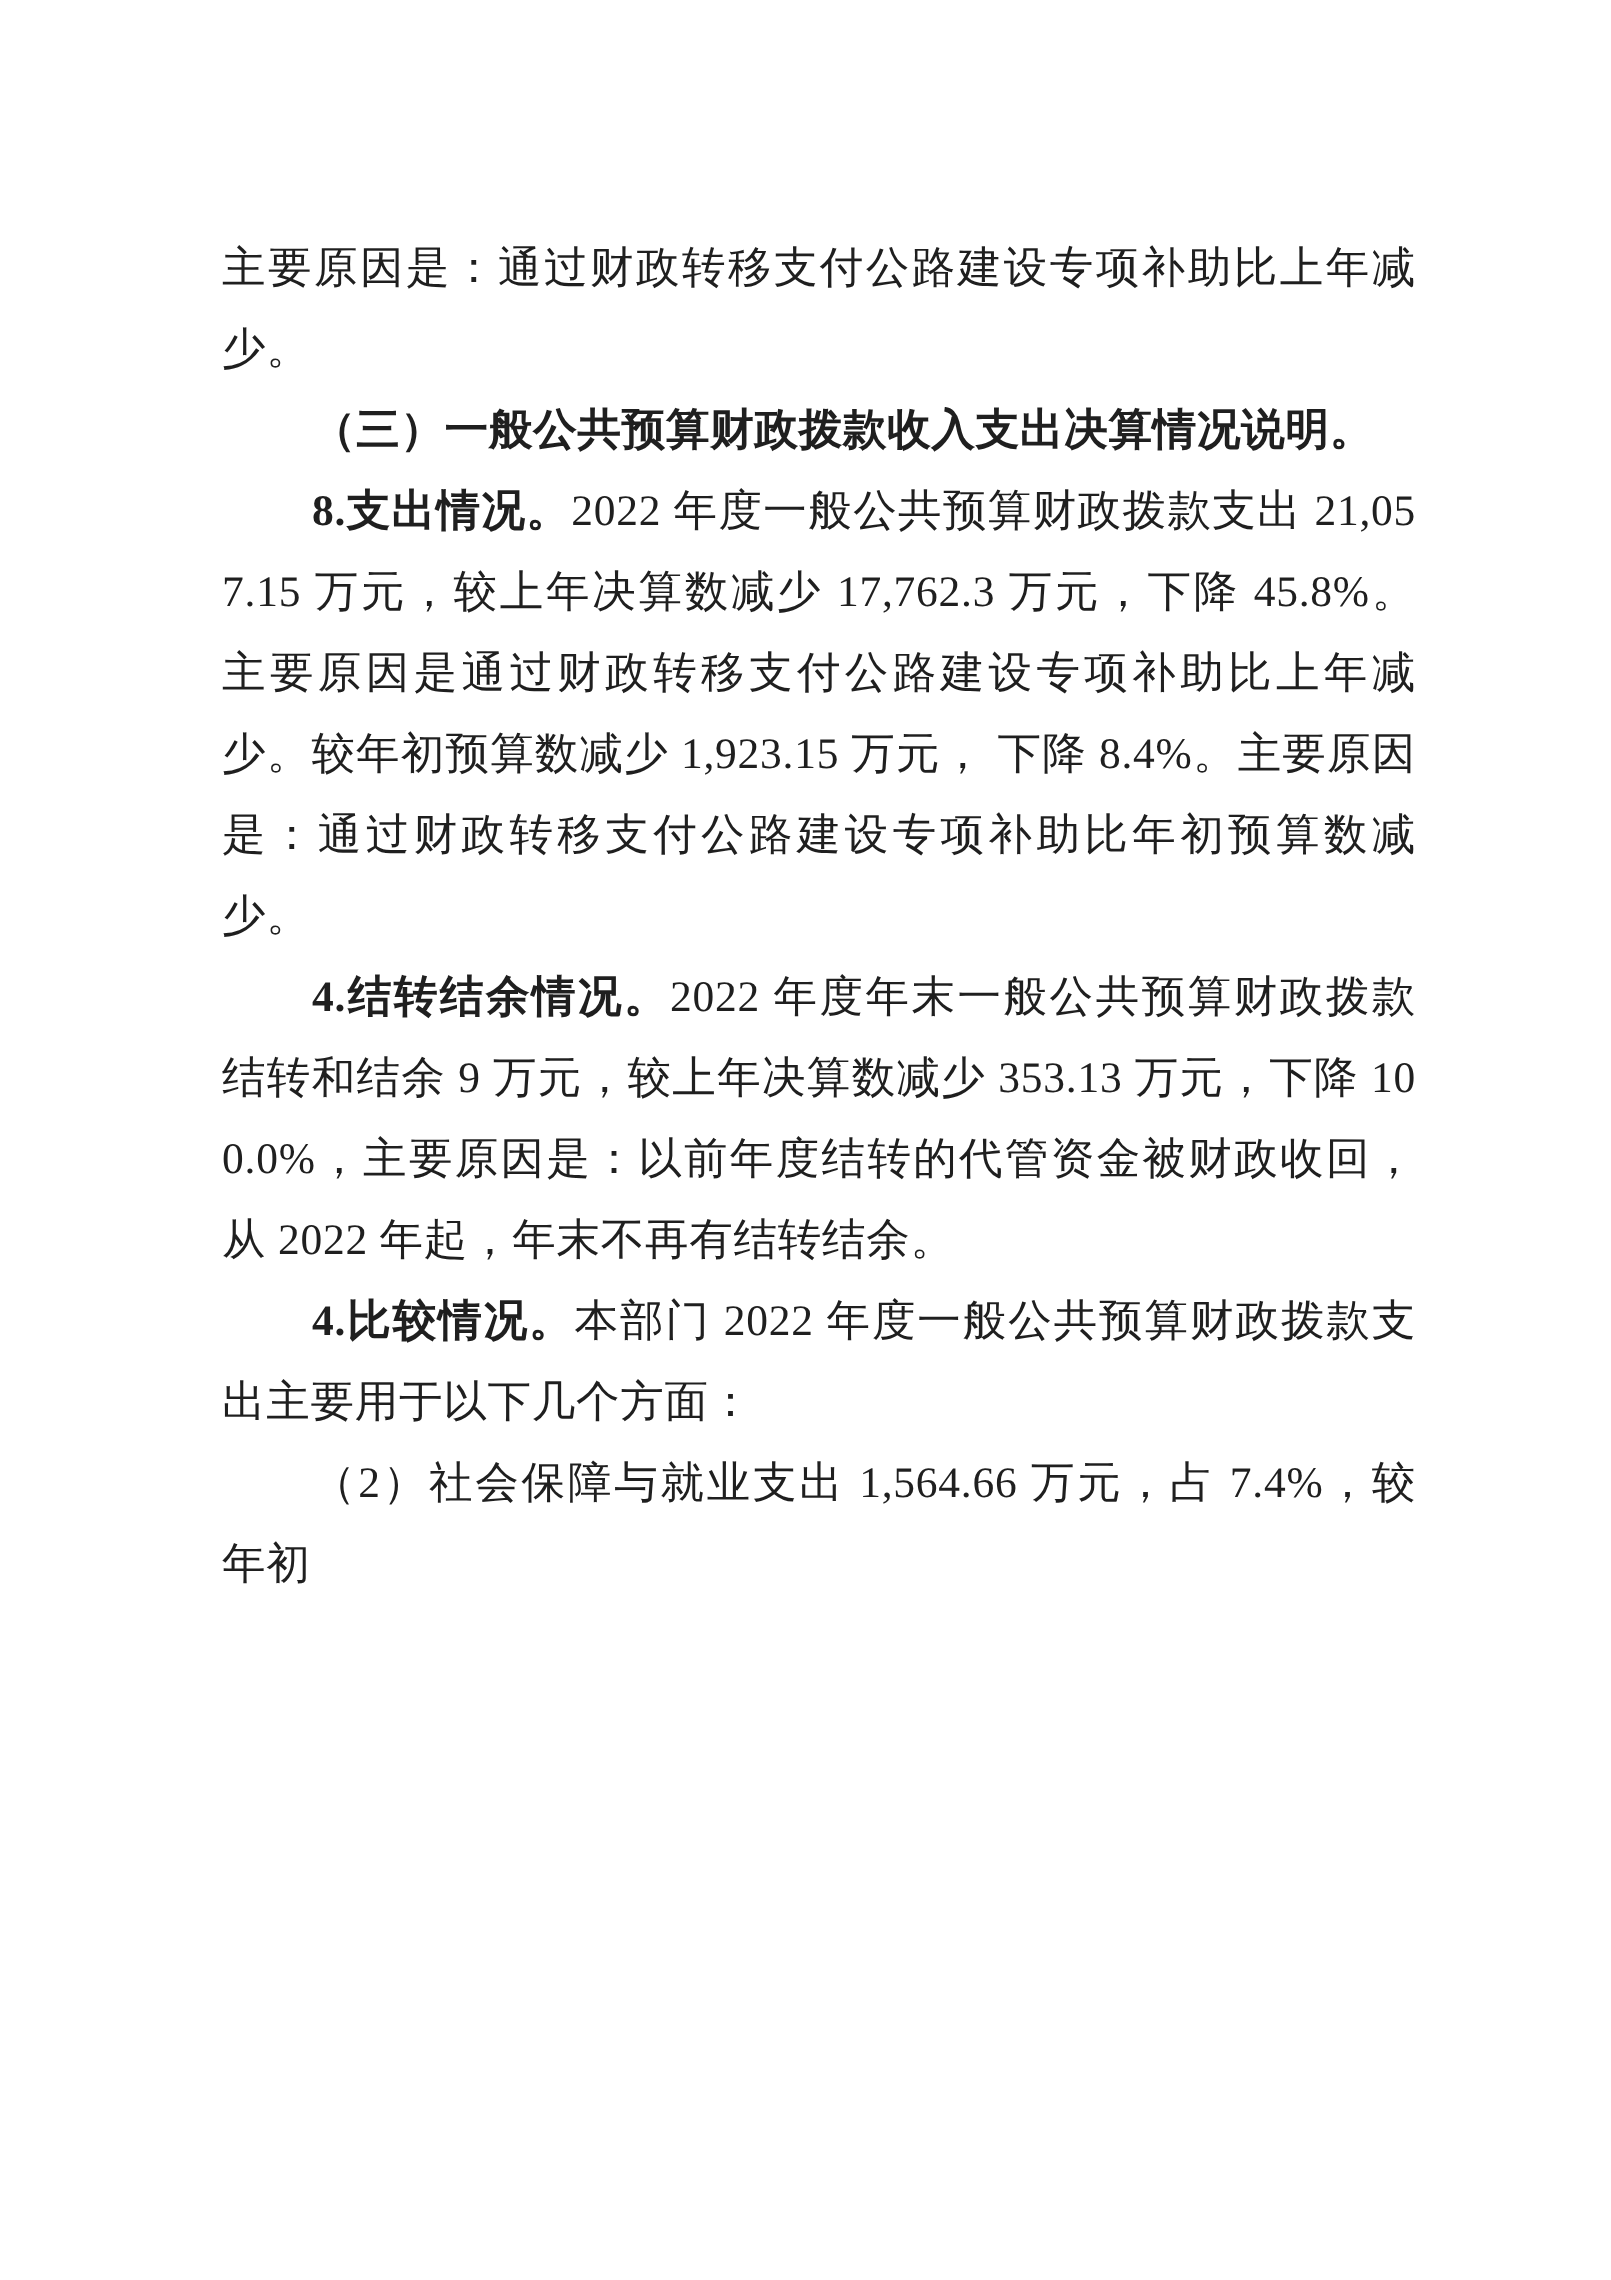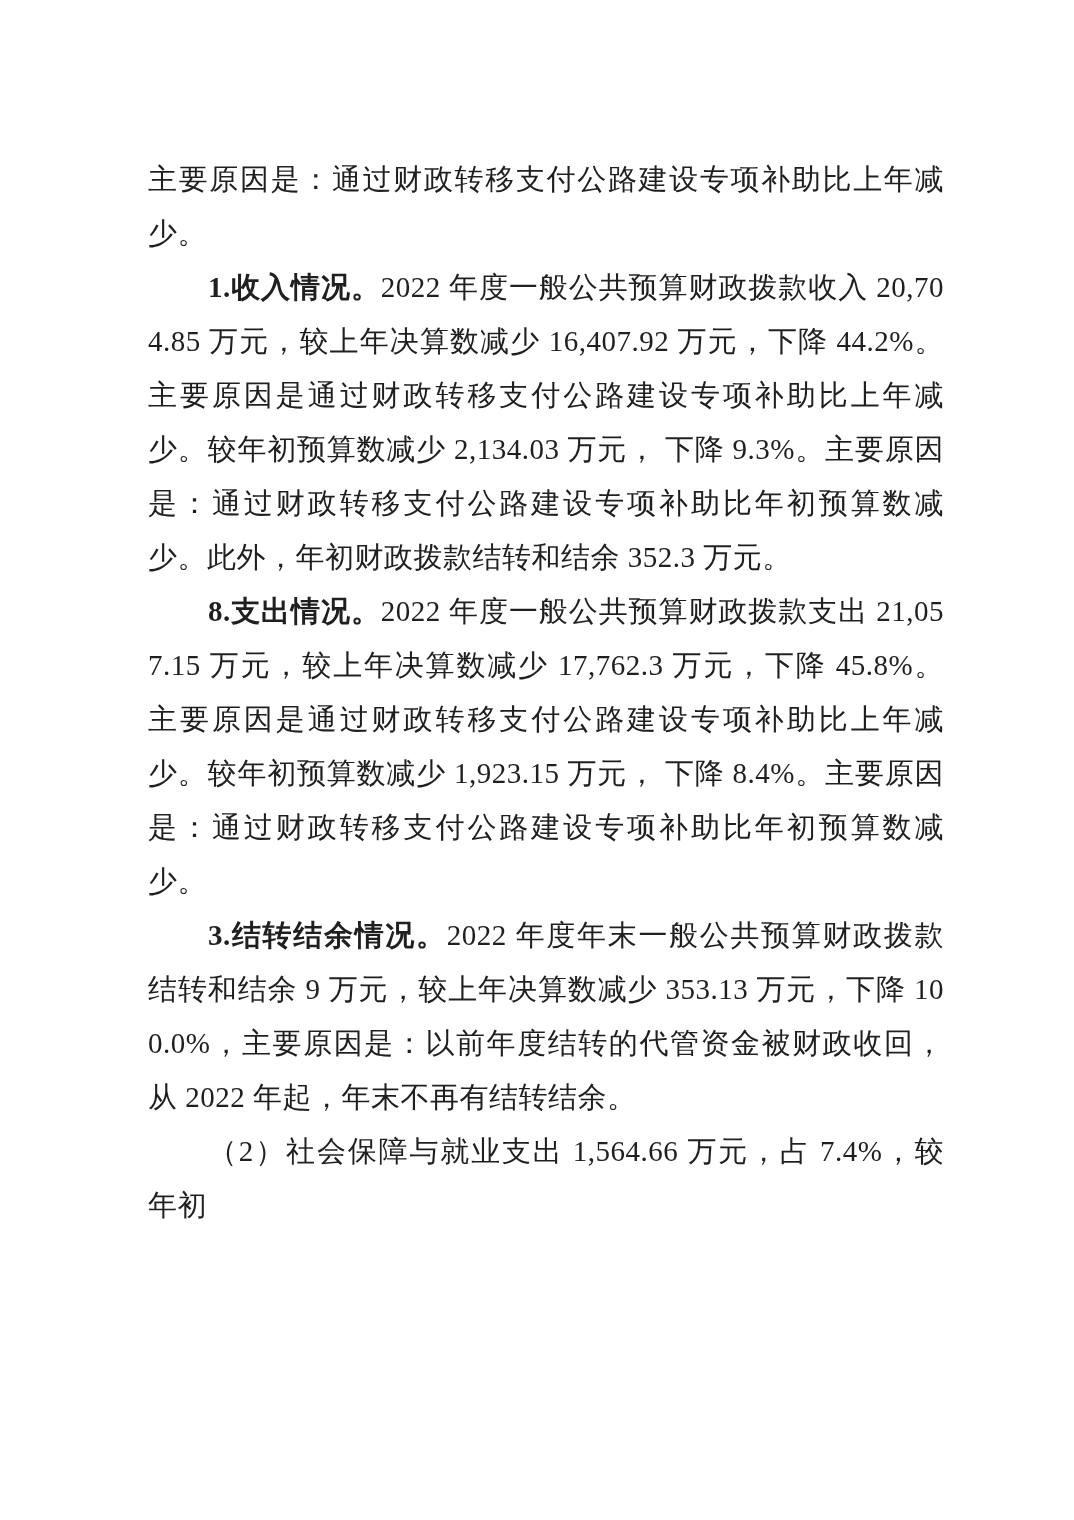--- a/index.html
+++ b/index.html
@@ -38,25 +38,26 @@
   }
 </style>
 </head>
 <body>
 
 <div class="page">
   <div class="content">
 
     <p class="para"><span>主要原因是：通过财政转移支付公路建设专项补助比上年减少。</span></p>
 
+    <p class="para indent"><span class="bold-lead">（三）一般公共预算财政拨款收入支出决算情况说明。</span></p>
 
-    <p class="para indent"><span class="bold-lead">1.收入情况。</span><span>2022 年度一般公共预算财政拨款收入 20,704.85 万元，较上年决算数减少 16,407.92 万元，下降 44.2%。主要原因是通过财政转移支付公路建设专项补助比上年减少。较年初预算数减少 2,134.03 万元， 下降 9.3%。主要原因是：通过财政转移支付公路建设专项补助比年初预算数减少。此外，年初财政拨款结转和结余 352.3 万元。</span></p>
 
     <p class="para indent"><span class="bold-lead">8.支出情况。</span><span>2022 年度一般公共预算财政拨款支出 21,057.15 万元，较上年决算数减少 17,762.3 万元，下降 45.8%。主要原因是通过财政转移支付公路建设专项补助比上年减少。较年初预算数减少 1,923.15 万元， 下降 8.4%。主要原因是：通过财政转移支付公路建设专项补助比年初预算数减少。</span></p>
 
-    <p class="para indent"><span class="bold-lead">3.结转结余情况。</span><span>2022 年度年末一般公共预算财政拨款结转和结余 9 万元，较上年决算数减少 353.13 万元，下降 100.0%，主要原因是：以前年度结转的代管资金被财政收回，从 2022 年起，年末不再有结转结余。</span></p>
+    <p class="para indent"><span class="bold-lead">4.结转结余情况。</span><span>2022 年度年末一般公共预算财政拨款结转和结余 9 万元，较上年决算数减少 353.13 万元，下降 100.0%，主要原因是：以前年度结转的代管资金被财政收回，从 2022 年起，年末不再有结转结余。</span></p>
 
+    <p class="para indent"><span class="bold-lead">4.比较情况。</span><span>本部门 2022 年度一般公共预算财政拨款支出主要用于以下几个方面：</span></p>
 
 
     <p class="para indent"><span>（2）社会保障与就业支出 1,564.66 万元，占 7.4%，较年初</span></p>
 
   </div>
 </div>
 
 </body></html>

